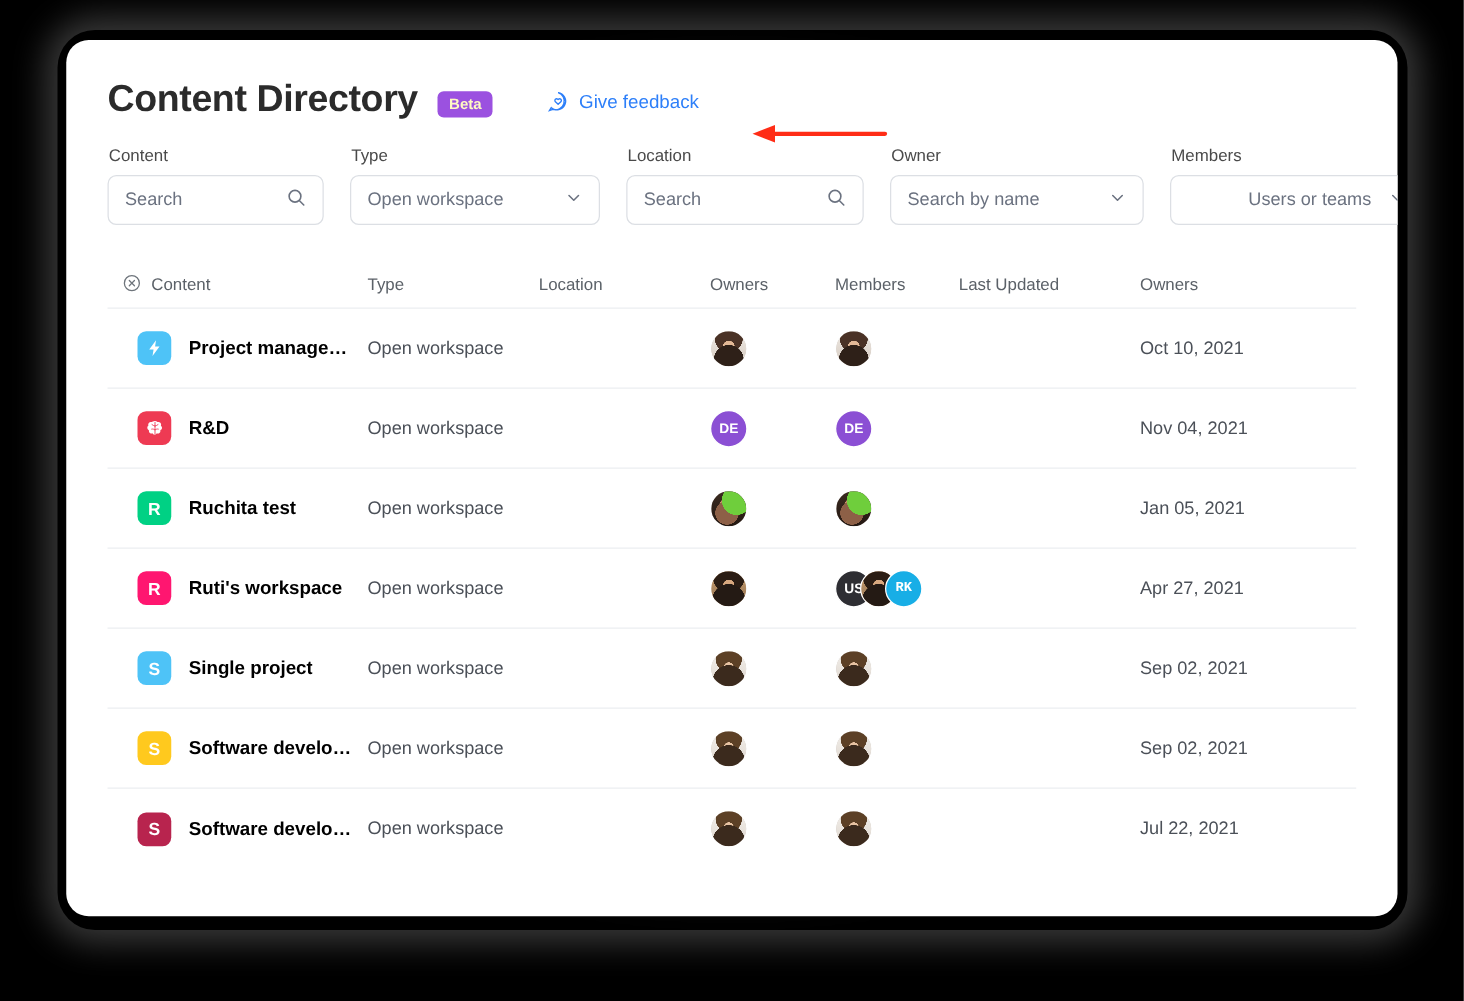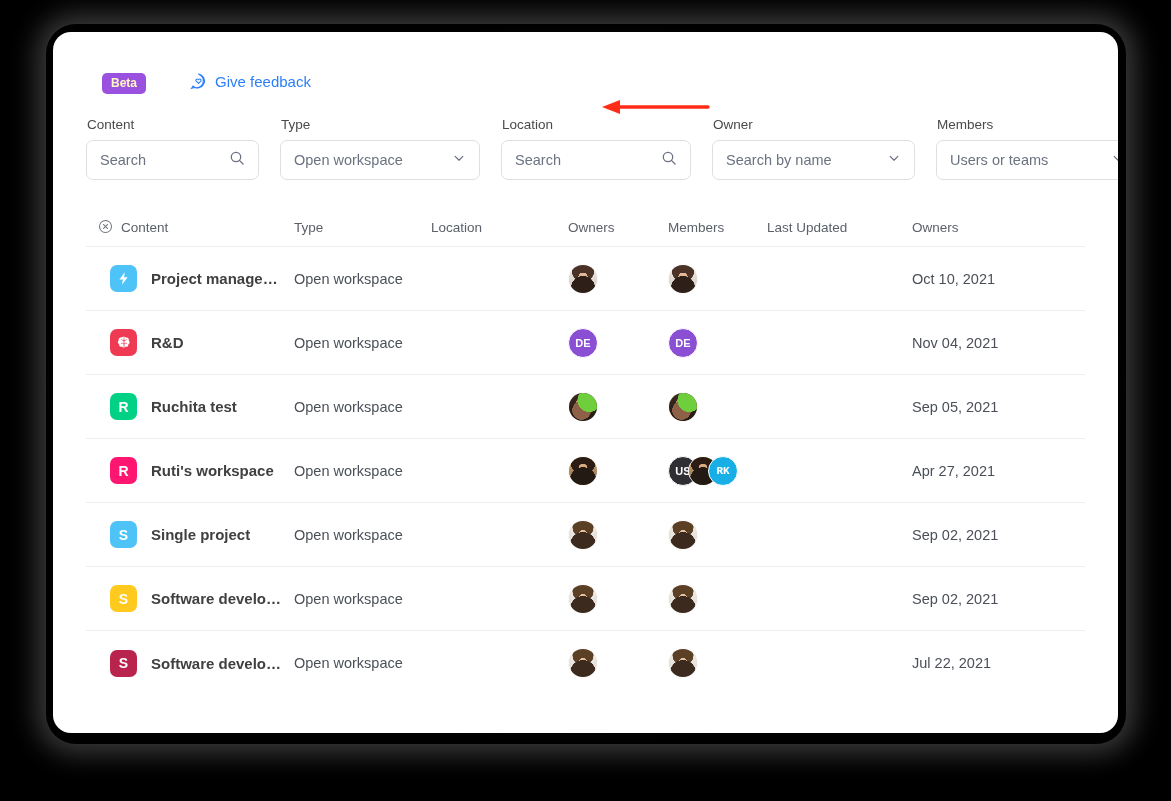--- a/index.html
+++ b/index.html
@@ -124,21 +124,21 @@
     font-size: 14.5px;
     color: #6b7280;
     flex: 1;
     white-space: nowrap;
     overflow: hidden;
   }
   .w-content  { width: 173px; }
   .w-type     { width: 200px; }
   .w-location { width: 190px; }
   .w-owner    { width: 203px; }
-  .w-members  { width: 203px; }
+  .w-members  { width: 203px; text-align: right; }
 
   .chev { flex: none; }
   .mag  { flex: none; }
 
   
   .table { padding: 0 33px 0 33px; margin-top: 29px; }
 
   .thead {
     display: flex;
     align-items: center;
@@ -180,21 +180,21 @@
     display: flex;
     align-items: center;
     justify-content: center;
     color: #ffffff;
     font-size: 14px;
     font-weight: bold;
   }
   .row-name {
     font-size: 15px;
     font-weight: bold;
-    color: #404040;
+    color: #000000;
     white-space: nowrap;
     overflow: hidden;
   }
   .cell-type {
     width: 137px;
     font-size: 14.5px;
     color: #4b5058;
     white-space: nowrap;
   }
   .cell-location { width: 137px; }
@@ -268,20 +268,21 @@
 </style>
 </head>
 <body>
 
 <div class="glow"></div>
 <div class="glow2"></div>
 
 <div class="card">
 
   <div class="header">
+    <div class="page-title">Content Directory</div>
     <div class="beta-badge">Beta</div>
     <a class="feedback-link">
       <span class="feedback-icon">
         <svg width="17" height="17" viewBox="0 0 18 18">
           <path d="M9 1.2A7.3 7.3 0 1 1 3.2 13.9L1.7 16.3l2.8-.9A7.3 7.3 0 0 0 9 1.2Z" fill="none" stroke="#2D7FF9" stroke-width="1.15"></path>
           <path d="M9 11.1 6.7 8.85a1.42 1.42 0 0 1 0-2.02 1.44 1.44 0 0 1 2.02 0l.28.28.28-.28a1.44 1.44 0 0 1 2.02 0 1.42 1.42 0 0 1 0 2.02L9 11.1Z" fill="none" stroke="#2D7FF9" stroke-width="1.15" stroke-linejoin="round"></path>
         </svg>
       </span>
       <span>Give feedback</span>
     </a>
@@ -441,21 +442,21 @@
             <div class="avatar-stack">
               <div class="avatar photo photo-green"></div>
             </div>
           </div>
           <div class="cell-members">
             <div class="avatar-stack">
               <div class="avatar photo photo-green"></div>
             </div>
           </div>
           <div class="cell-updated"></div>
-          <div class="cell-created">Sep 05, 2021</div>
+          <div class="cell-created">Jan 05, 2021</div>
         </div>
         <div class="trow">
           <div class="cell-content">
             <div class="app-icon" style="background:#FF1670">
               <span>R</span>
             </div>
             <span class="row-name">Ruti's workspace</span>
           </div>
           <div class="cell-type">Open workspace</div>
           <div class="cell-location"></div>

